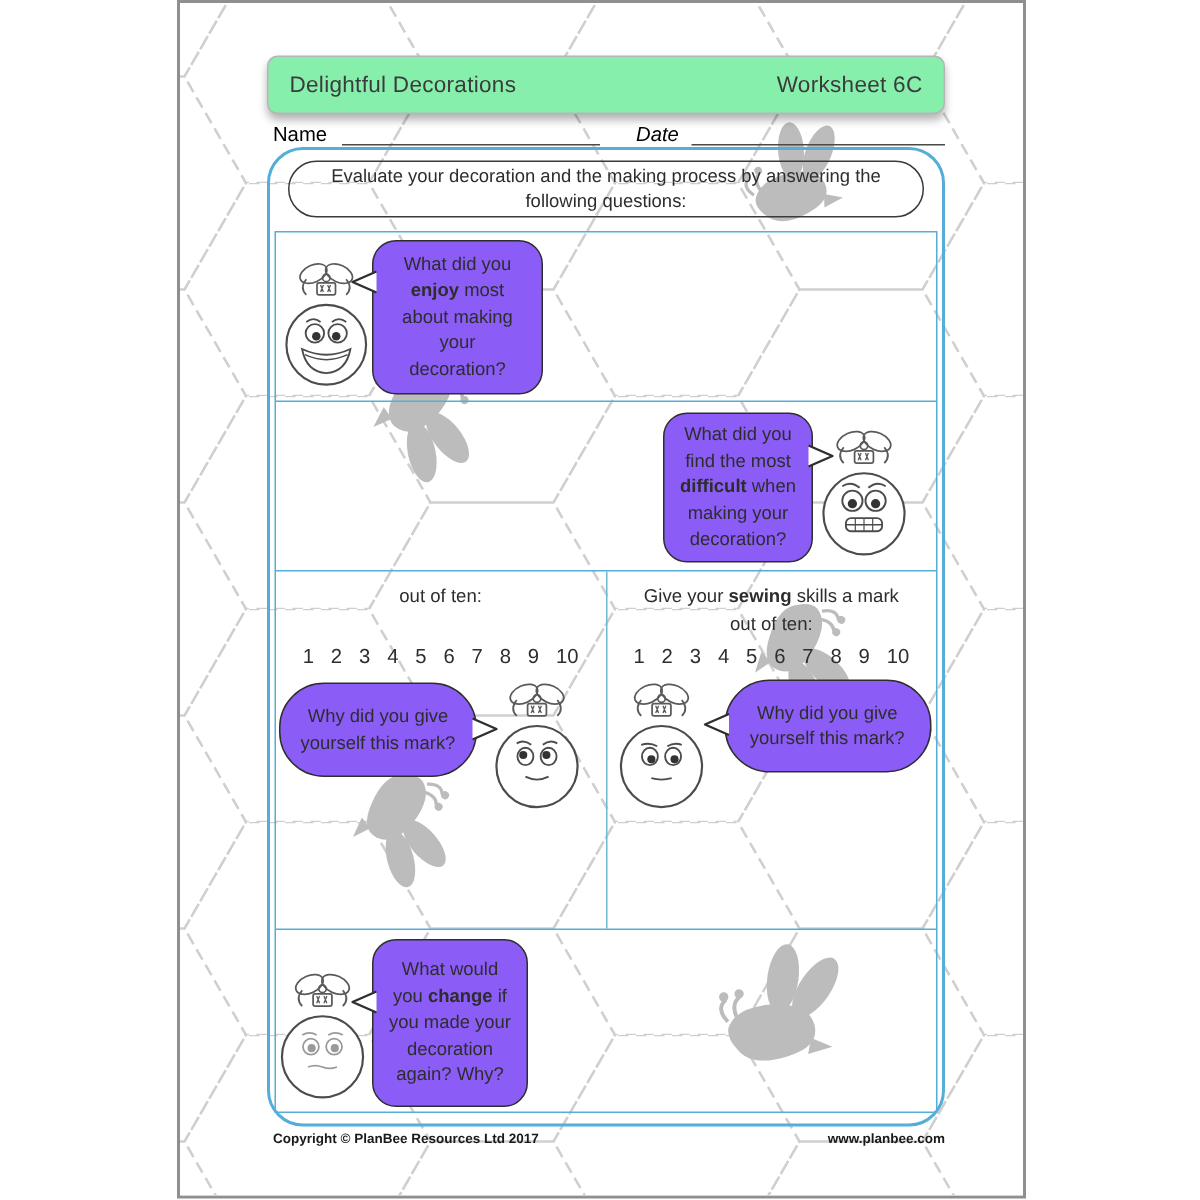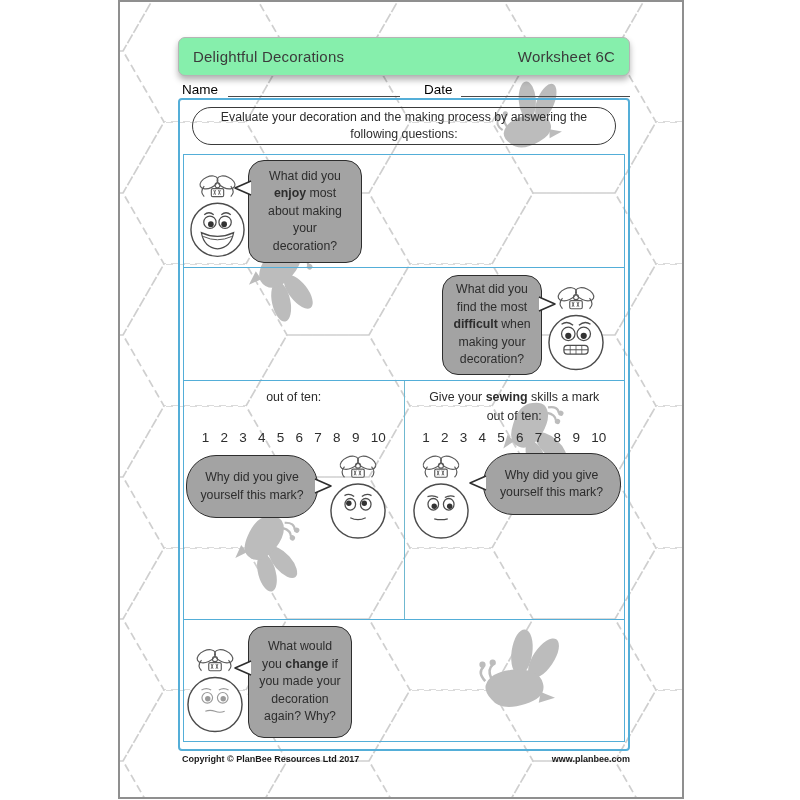--- a/index.html
+++ b/index.html
@@ -13,38 +13,38 @@
   .titlebar{position:absolute;left:58px;top:35px;width:452px;height:39px;background:#86efac;
             border:1px solid #b5b5b5;border-radius:7px;box-shadow:0 4px 6px rgba(0,0,0,.30);
             display:flex;align-items:center;justify-content:space-between;
             padding:0 14px;box-sizing:border-box;z-index:3;font-size:15px;color:#3b3b3b;letter-spacing:.2px;}
   
   .namedate{position:absolute;left:62px;top:78px;width:448px;height:17px;display:flex;
             align-items:flex-end;z-index:3;font-size:13.5px;color:#000000;}
   .uline{border-bottom:1.5px solid #4a4a4a;height:13px;}
   .u1{width:172px;margin-left:10px;}
   .u2{width:162px;margin-left:8px;flex:1;}
-  .dlab{margin-left:24px;}
+  .dlab{margin-left:24px;font-style:italic;}
   
   .bluebox{position:absolute;left:58px;top:96px;width:452px;height:653px;box-sizing:border-box;
-           border:2.5px solid #54aed8;border-radius:4px;z-index:2;}
+           border:2.5px solid #54aed8;border-radius:24px;z-index:2;}
   .pill{margin:7px 12px 0;height:38px;box-sizing:border-box;border:1.4px solid #3a3a3a;border-radius:19px;
         display:flex;flex-direction:column;align-items:center;justify-content:center;
         font-size:12.3px;line-height:1.35;text-align:center;background:transparent;}
   .qtable{position:relative;margin:9px 3px 0;height:588px;box-sizing:border-box;
           border:1.5px solid #54aed8;display:flex;flex-direction:column;}
   .row{position:relative;box-sizing:border-box;}
   .r1{height:113px;border-bottom:1.5px solid #54aed8;}
   .r2{height:113px;border-bottom:1.5px solid #54aed8;}
   .r3{height:239px;border-bottom:1.5px solid #54aed8;display:flex;}
   .r4{flex:1;}
   .col{position:relative;flex:1;box-sizing:border-box;}
   .colL{border-right:1.5px solid #6fb8d0;}
   
-  .bubble{position:absolute;background:#a3a3a3;border:1.6px solid #2e2e2e;border-radius:16px;
+  .bubble{position:absolute;background:#8b5cf6;border:1.6px solid #2e2e2e;border-radius:16px;
           display:flex;flex-direction:column;justify-content:center;text-align:center;
           font-size:12.3px;line-height:1.42;padding:3px 5px;box-sizing:border-box;z-index:4;}
   .oval{border-radius:30px;}
   .tail{position:absolute;width:20px;height:20px;overflow:visible;z-index:5;}
   
   .colhead{padding-top:7px;text-align:center;font-size:12.4px;line-height:1.5;}
   .marks{position:absolute;left:0;right:0;top:49px;text-align:center;font-size:13.5px;
          word-spacing:7.5px;color:#2d2d2d;}
   .bauble{position:absolute;z-index:4;overflow:visible;}
   

